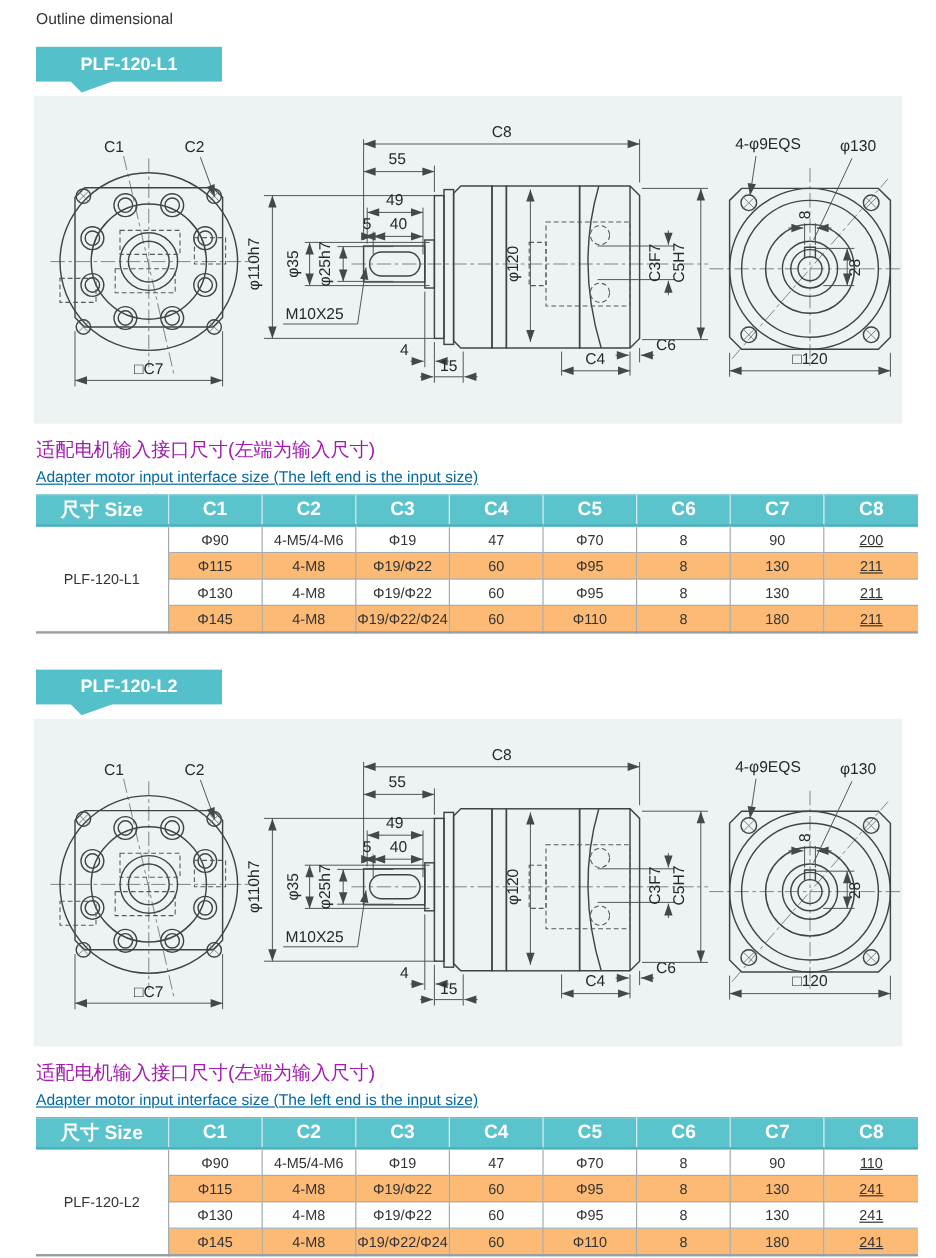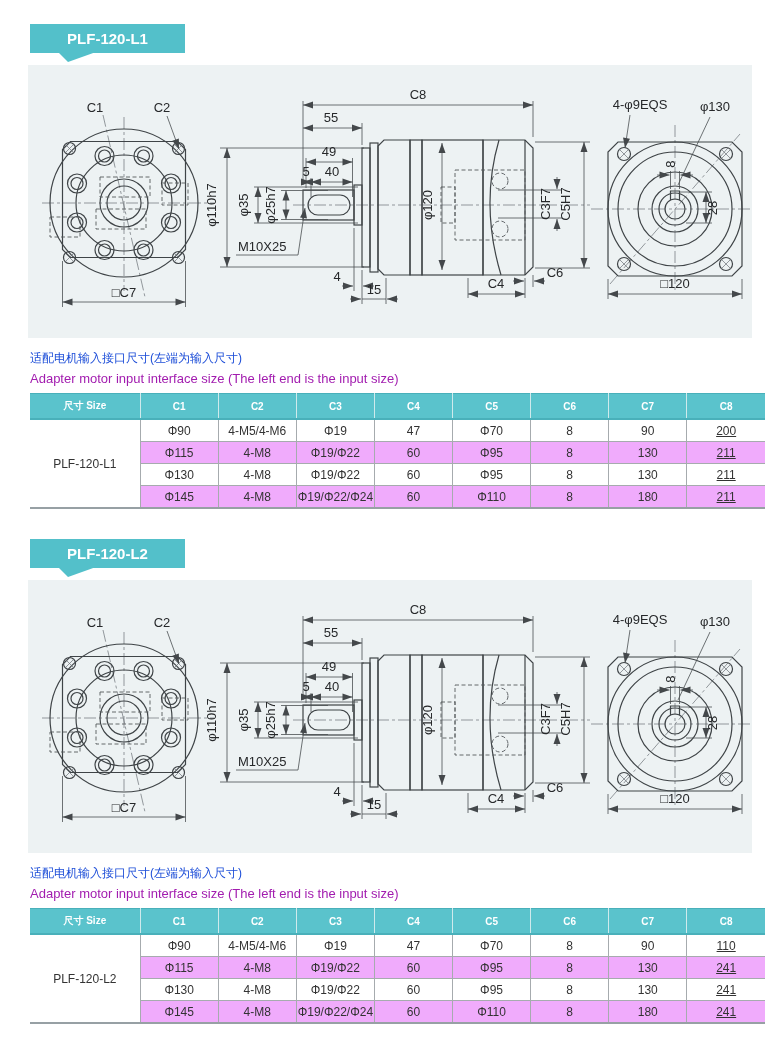--- a/index.html
+++ b/index.html
@@ -6,51 +6,52 @@
   body{width:780px;font-family:"Liberation Sans","DejaVu Sans",sans-serif;color:#333;}
   .page{padding:8px 15px 10px 30px;}
   .title-zh{font-size:15px;font-weight:bold;color:#222;margin:2px 0 4px 0;}
   .title-en{font-size:13px;color:#333;margin:0 0 16px 0;}
   .badge{position:relative;display:inline-block;background:#53c0ca;color:#fff;
          font-weight:bold;font-size:15px;min-width:155px;text-align:center;
          padding:6px 0;box-sizing:border-box;margin-bottom:12px;}
   .badge::after{content:"";position:absolute;left:28px;bottom:-9px;width:0;height:0;
          border-top:10px solid #53c0ca;border-left:10px solid transparent;border-right:28px solid transparent;}
   .panel{width:724px;height:273px;background:#edf2f3;margin-left:-2px;margin-bottom:12px;}
-  .cap-zh{font-size:12px;color:#1d4ed8;margin:0 0 4px 0;}
-  .cap-en{font-size:13px;color:#a21caf;margin:0 0 7px 0;}
+  .cap-zh{font-size:16px;color:#a21caf;margin:0 0 4px 0;}
+  .cap-en{font-size:13px;color:#0369a1;margin:0 0 7px 0;text-decoration:underline;}
   table.size-table{border-collapse:collapse;width:735px;table-layout:fixed;
          border-bottom:2px solid #97a0a4;margin-bottom:8px;}
   table.size-table col.c-model{width:110px;}
   table.size-table col.c-dim{width:78px;}
-  table.size-table thead th{background:#5ac3cc;color:#fff;font-size:10px;font-weight:bold;
+  table.size-table thead th{background:#5ac3cc;color:#fff;font-size:16px;font-weight:bold;
          height:24px;border-right:1px solid #cfeaec;border-top:1px solid #49b0ba;
          border-bottom:2px solid #49b0ba;padding:0;text-align:center;}
   table.size-table thead th:last-child{border-right:0;}
   table.size-table tbody td{border:1px solid #a6abae;height:21px;padding:0;text-align:center;
          font-size:12px;color:#333;background:#fff;}
   table.size-table tbody td:first-child{border-left:0;}
   table.size-table tbody td:last-child{border-right:0;text-decoration:underline;}
-  table.size-table tbody tr.alt td{background:#f0abfc;}
+  table.size-table tbody tr.alt td{background:#fdba74;}
   table.size-table tbody td.model-cell{background:#fff;border-left:0;border-bottom:0;border-top:0;}
   .section{margin-top:16px;}
   .section + .section{margin-top:30px;}
   
   svg .part{stroke:#3f4447;stroke-width:1.2;fill:none;}
   svg .thin{stroke:#6a7075;stroke-width:0.7;fill:none;}
   svg .dim{stroke:#4a4f52;stroke-width:0.8;fill:none;}
   svg .dashed{stroke:#55595c;stroke-width:0.9;fill:none;stroke-dasharray:4 2.5;}
   svg .cline{stroke:#6a7075;stroke-width:0.7;fill:none;stroke-dasharray:12 3 3 3;}
   svg text{font-family:"Liberation Sans","DejaVu Sans",sans-serif;font-size:13px;fill:#26282a;}
 </style>
 </head>
 <body>
 
 <div class="page">
 
+  <div class="title-en">Outline dimensional</div>
 
   <div class="section">
     <div class="badge">PLF-120-L1</div>
 
     <div class="panel">
       <svg id="drawing-svg" width="724" height="273" viewBox="0 0 724 273">
         <defs>
           <marker id="mA" markerUnits="userSpaceOnUse" markerWidth="11" markerHeight="8" viewBox="0 0 11 8" refX="10.5" refY="4" orient="auto-start-reverse">
             <path d="M0.5,0.5 L10.5,4 L0.5,7.5 Z" fill="#44484b"></path>
           </marker>

